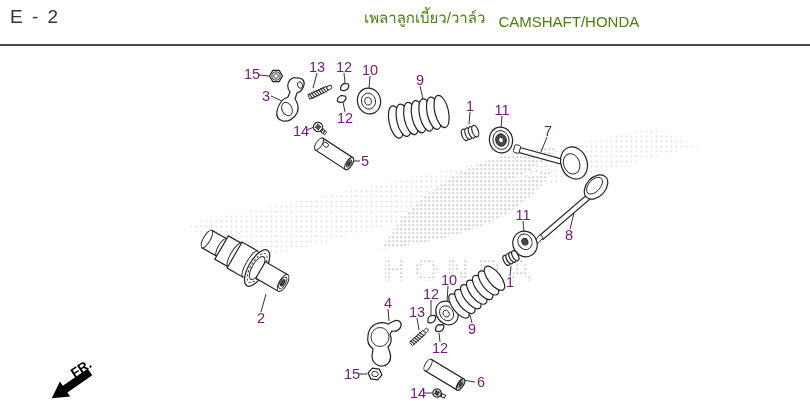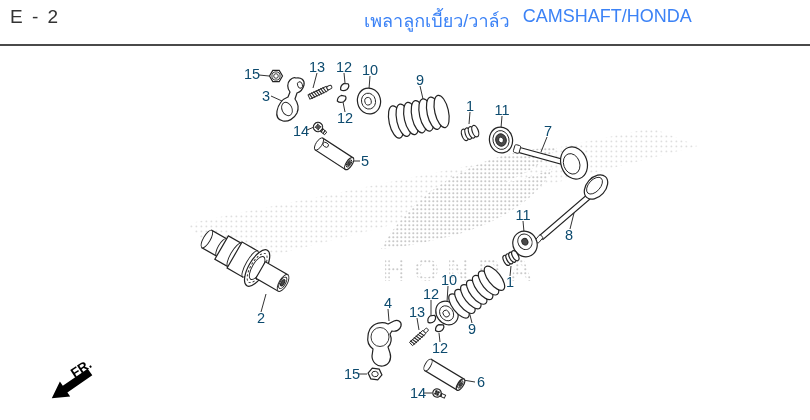--- a/index.html
+++ b/index.html
@@ -8,30 +8,30 @@
     background:#ffffff;
     font-family:"Liberation Sans", sans-serif;
   }
   .header{position:absolute;left:0;top:0;width:670px;height:45px;}
   .page-code{
     position:absolute;left:10px;top:6px;
     font-size:19px;letter-spacing:2px;color:#333;font-weight:500;
   }
   .title{
     position:absolute;left:364px;top:6px;display:flex;gap:13px;
-    font-size:18px;color:#3b82f6;white-space:nowrap;
+    font-size:15px;color:#4d7c0f;white-space:nowrap;align-items:flex-end;
   }
   .header-rule{
     position:absolute;left:0;top:44px;width:810px;height:2px;background:#4a4a4a;
   }
   .diagram{position:absolute;left:0;top:0;width:810px;height:420px;}
   .diagram svg{position:absolute;left:0;top:0;}
   .plabel{
     position:absolute;transform:translate(-50%,-50%);
-    font-size:14.5px;color:#0c4a6e;line-height:1;white-space:nowrap;
+    font-size:14.5px;color:#701a75;line-height:1;white-space:nowrap;
   }
   .fr-label{
     position:absolute;left:72px;top:367px;
     transform:rotate(-33deg);transform-origin:left center;
     font-size:13.5px;font-weight:bold;color:#000;
   }
   
   .pt{stroke:#232323;stroke-width:1.2;fill:#ffffff;}
   .pt2{stroke:#232323;stroke-width:0.9;fill:#ffffff;}
   .ln{stroke:#232323;stroke-width:1.1;fill:none;}

